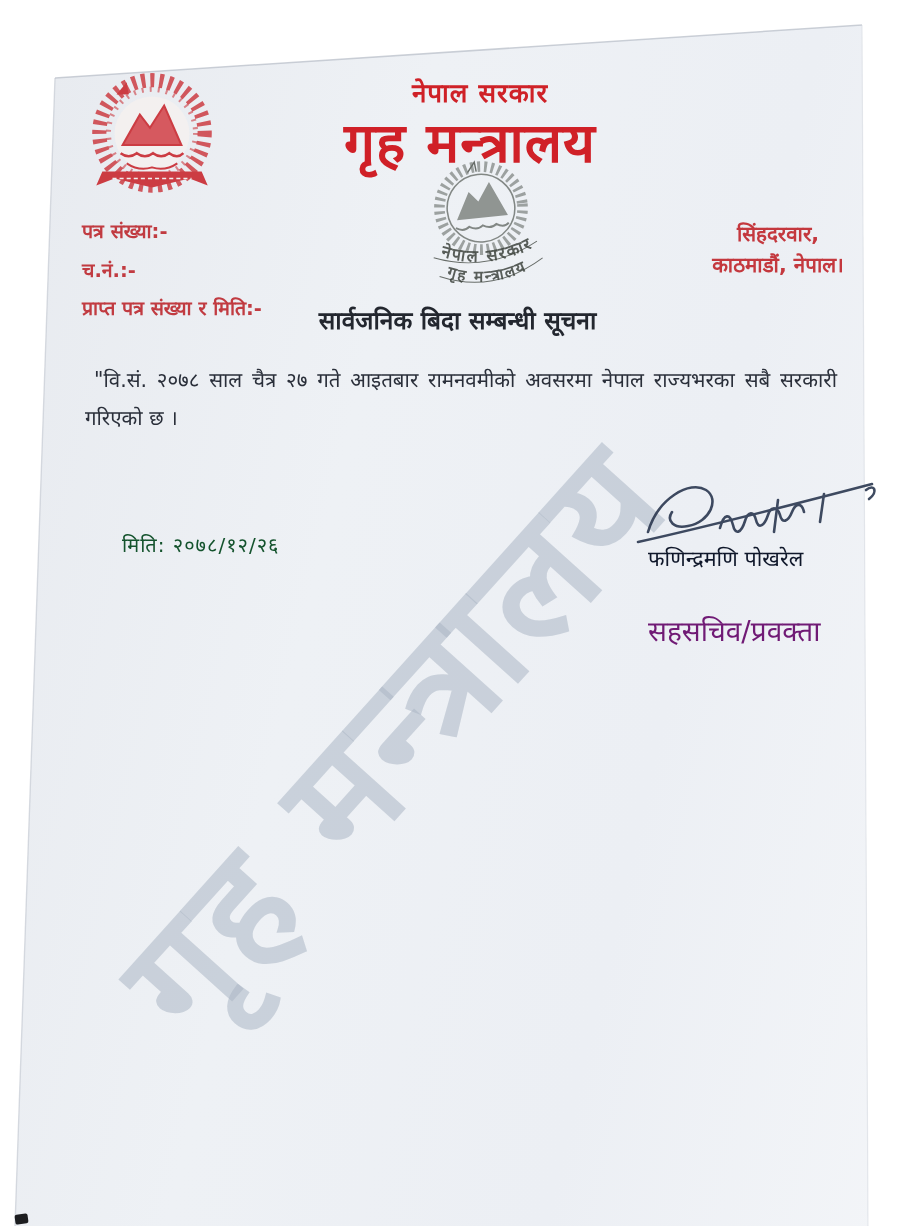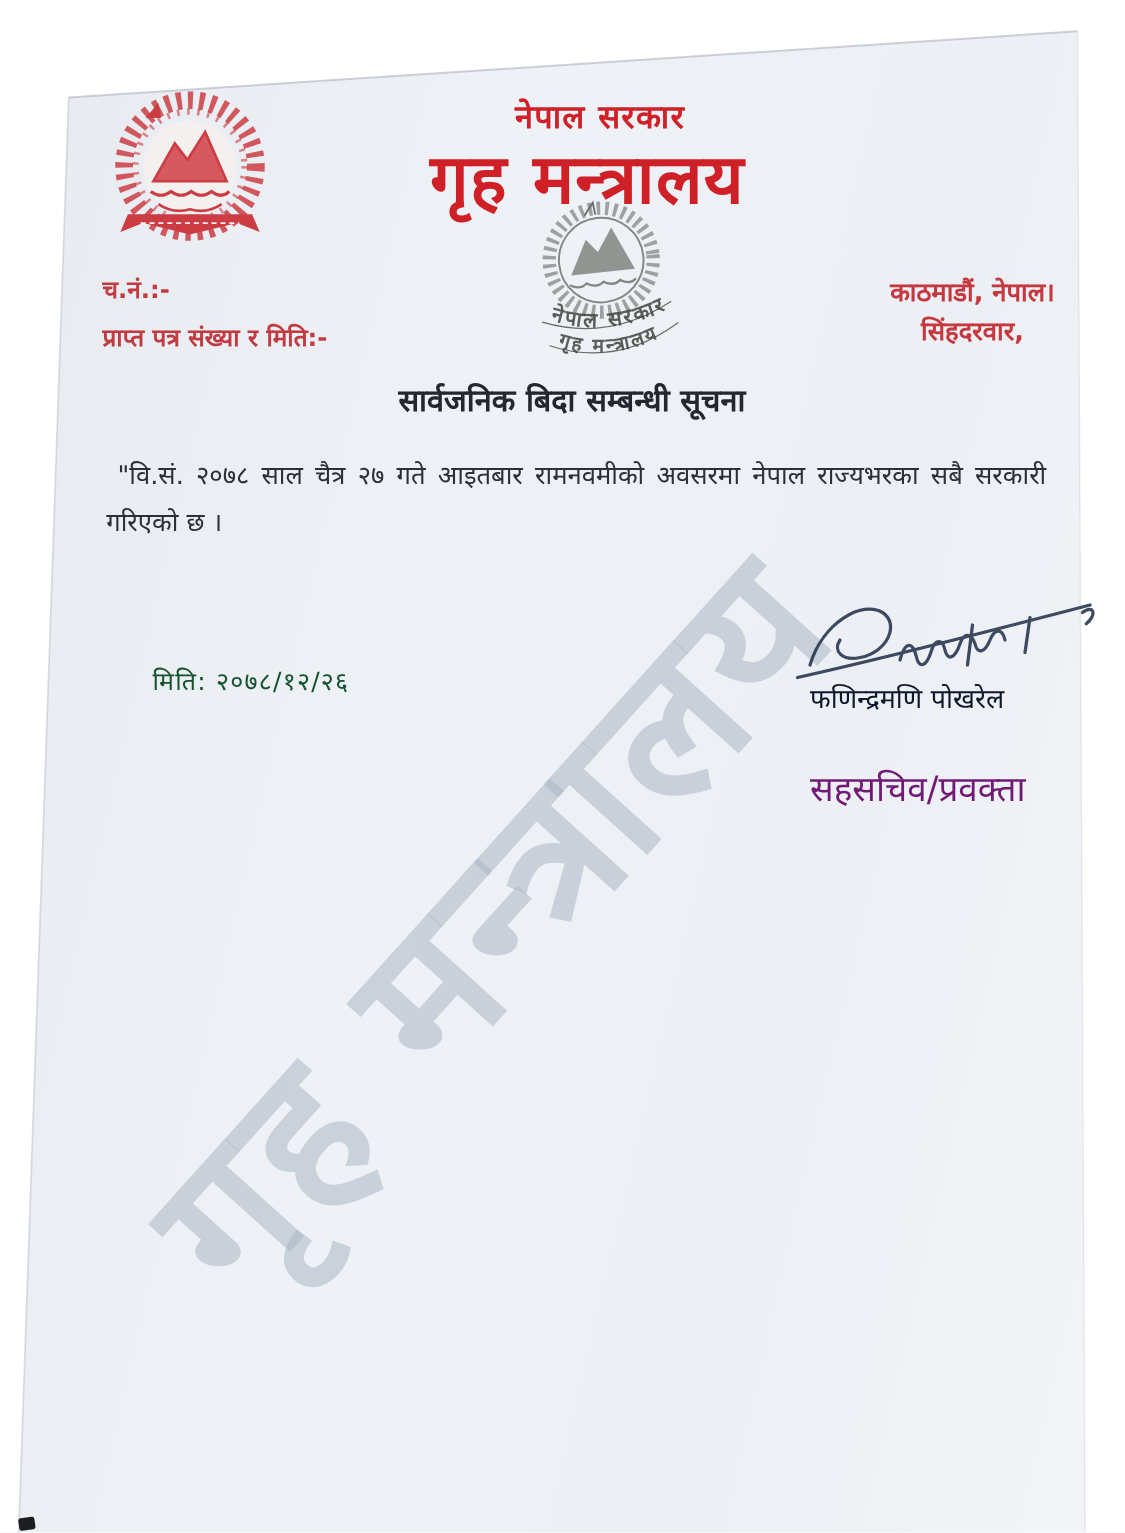--- a/index.html
+++ b/index.html
@@ -96,27 +96,28 @@
   </g>
   <text font-size="17" font-weight="bold" fill="#3e443e" opacity="0.85" letter-spacing="2">
     <textPath href="#stampArc1" startOffset="10%">नेपाल सरकार</textPath>
   </text>
   <text font-size="16" font-weight="bold" fill="#3e443e" opacity="0.85" letter-spacing="2">
     <textPath href="#stampArc2" startOffset="12%">गृह मन्त्रालय</textPath>
   </text>
 </svg>
 
 <div class="abs ref-fields">
+  <div>पत्र संख्या:-</div>
   <div>च.नं.:-</div>
   <div>प्राप्त पत्र संख्या र मिति:-</div>
 </div>
 
 <div class="abs address-block">
+  <div>सिंहदरवार,</div>
   <div>काठमाडौं, नेपाल।</div>
-  <div>सिंहदरवार,</div>
 </div>
 
 <div class="abs notice-title">
   <span>सार्वजनिक बिदा सम्बन्धी सूचना</span>
 </div>
 
 <div class="abs body-text">
   <div class="body-line first">"वि.सं. २०७८ साल चैत्र २७ गते आइतबार रामनवमीको अवसरमा नेपाल राज्यभरका सबै सरकारी</div>
   <div class="body-line last">गरिएको छ ।</div>
 </div>

